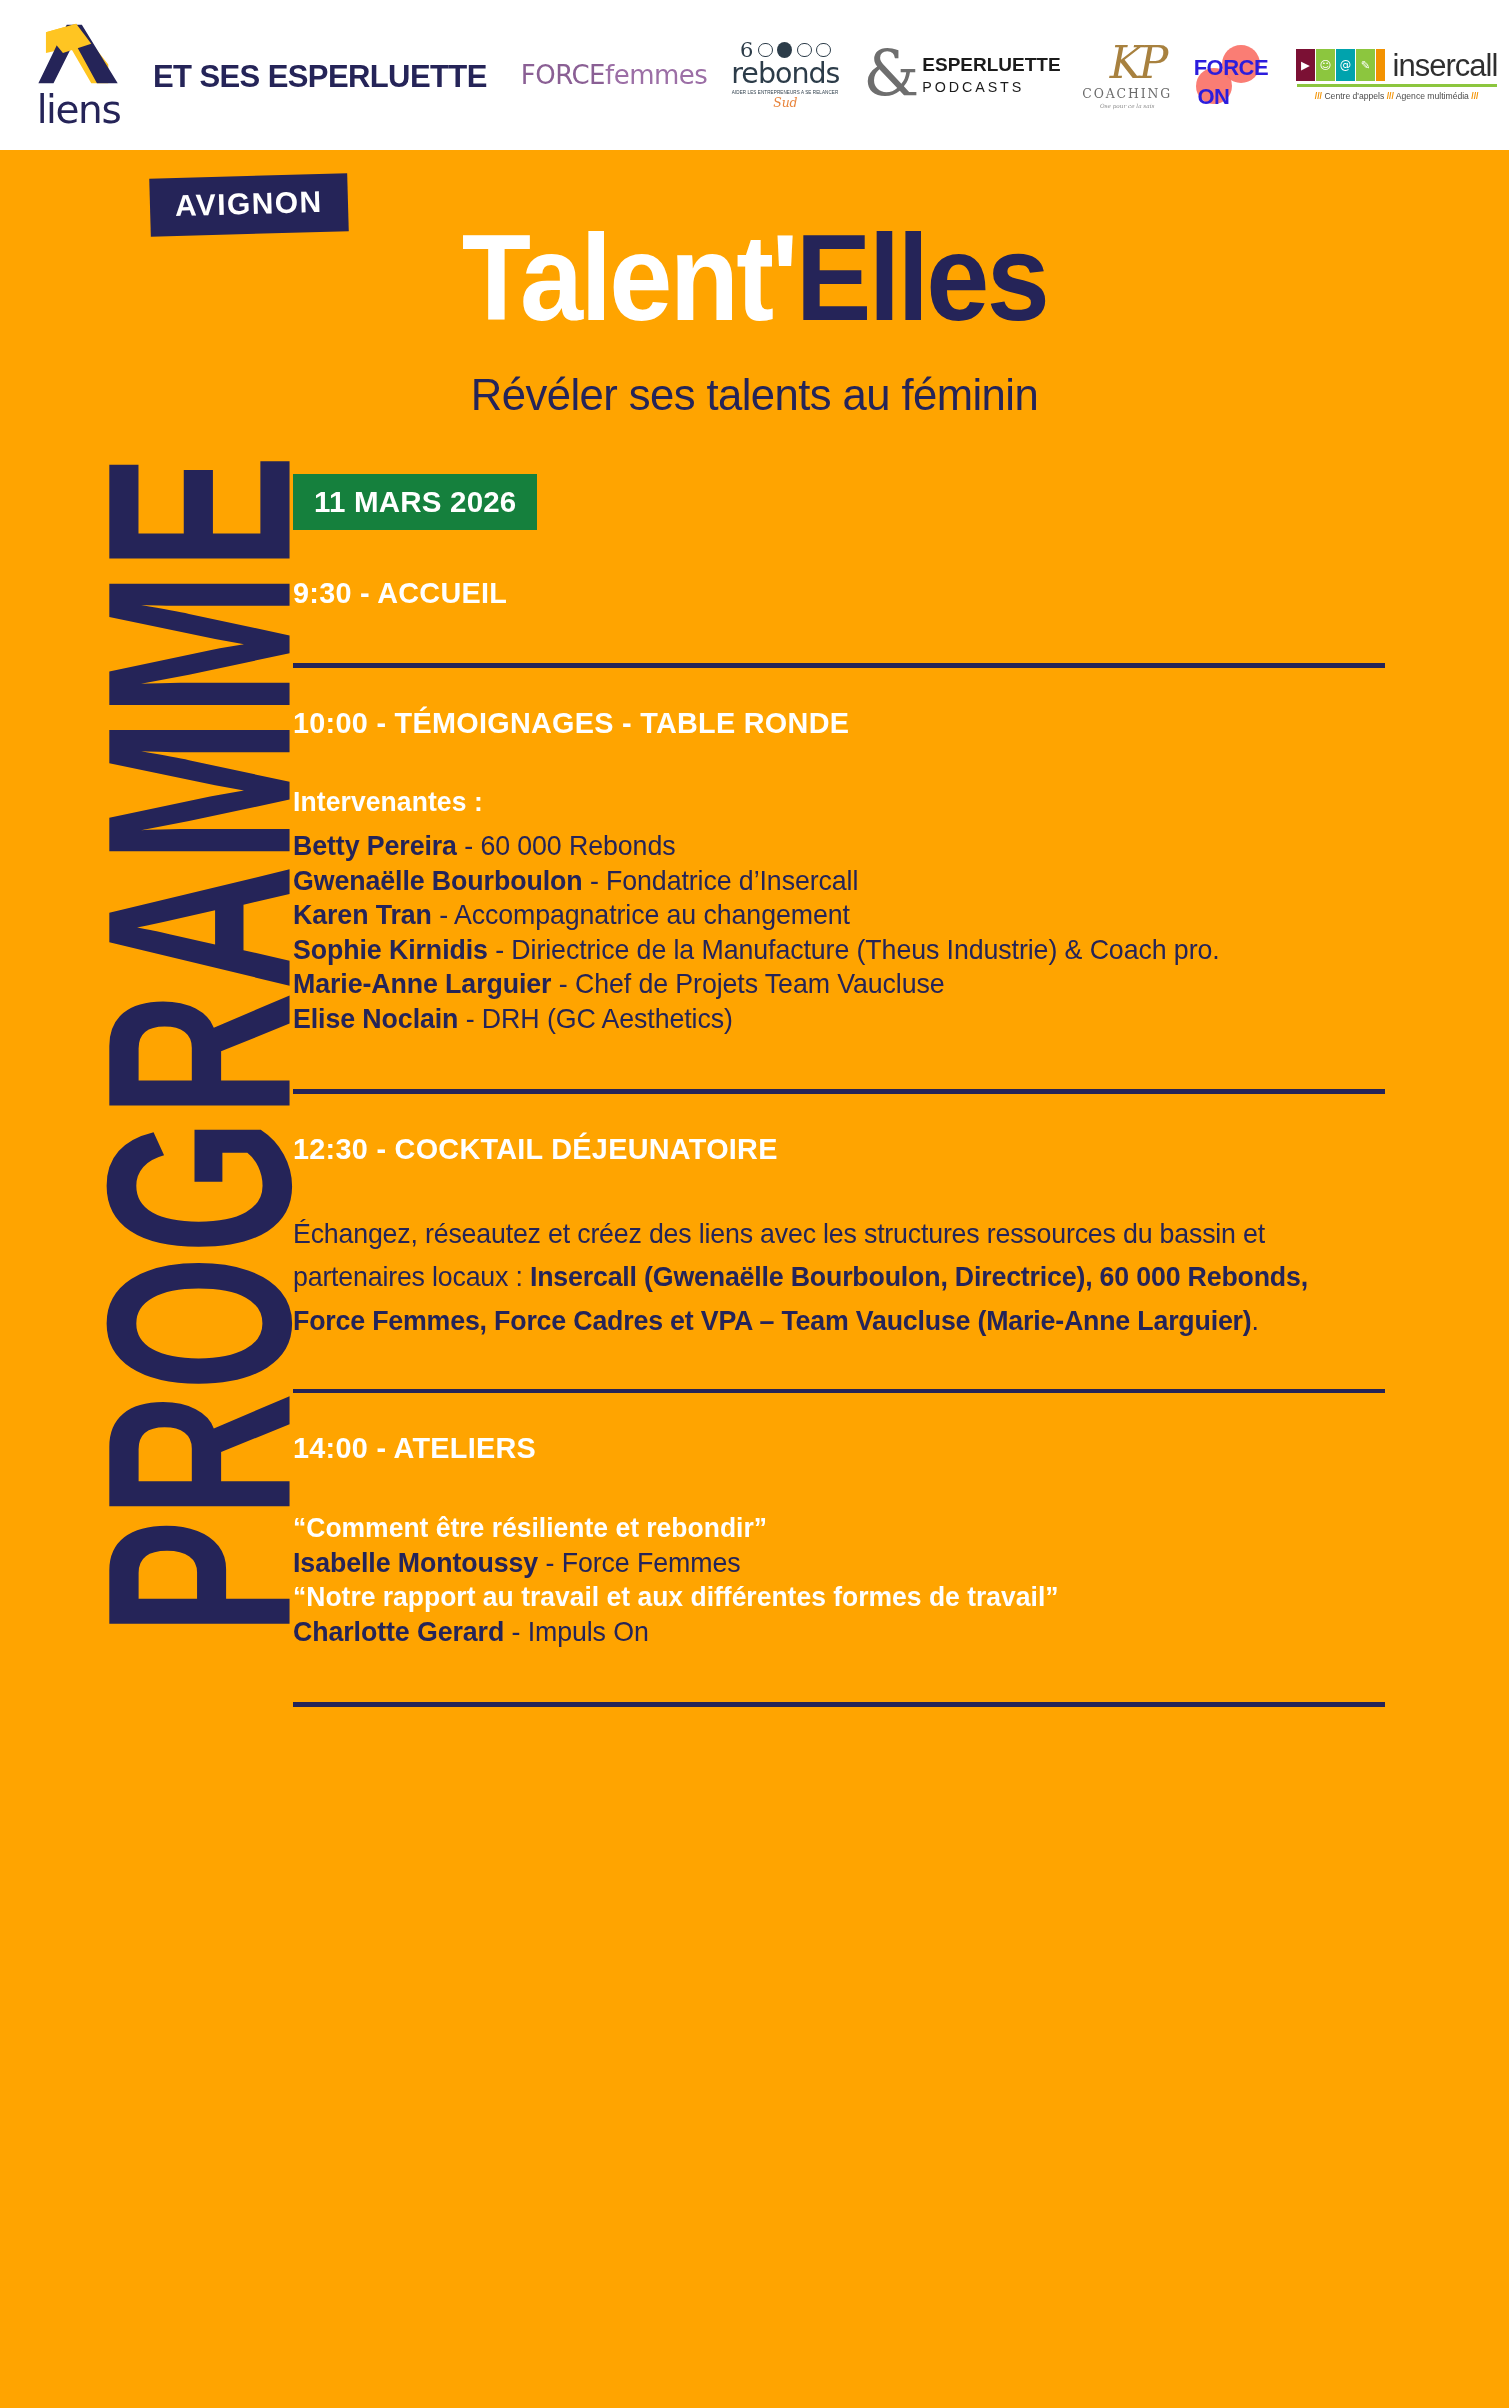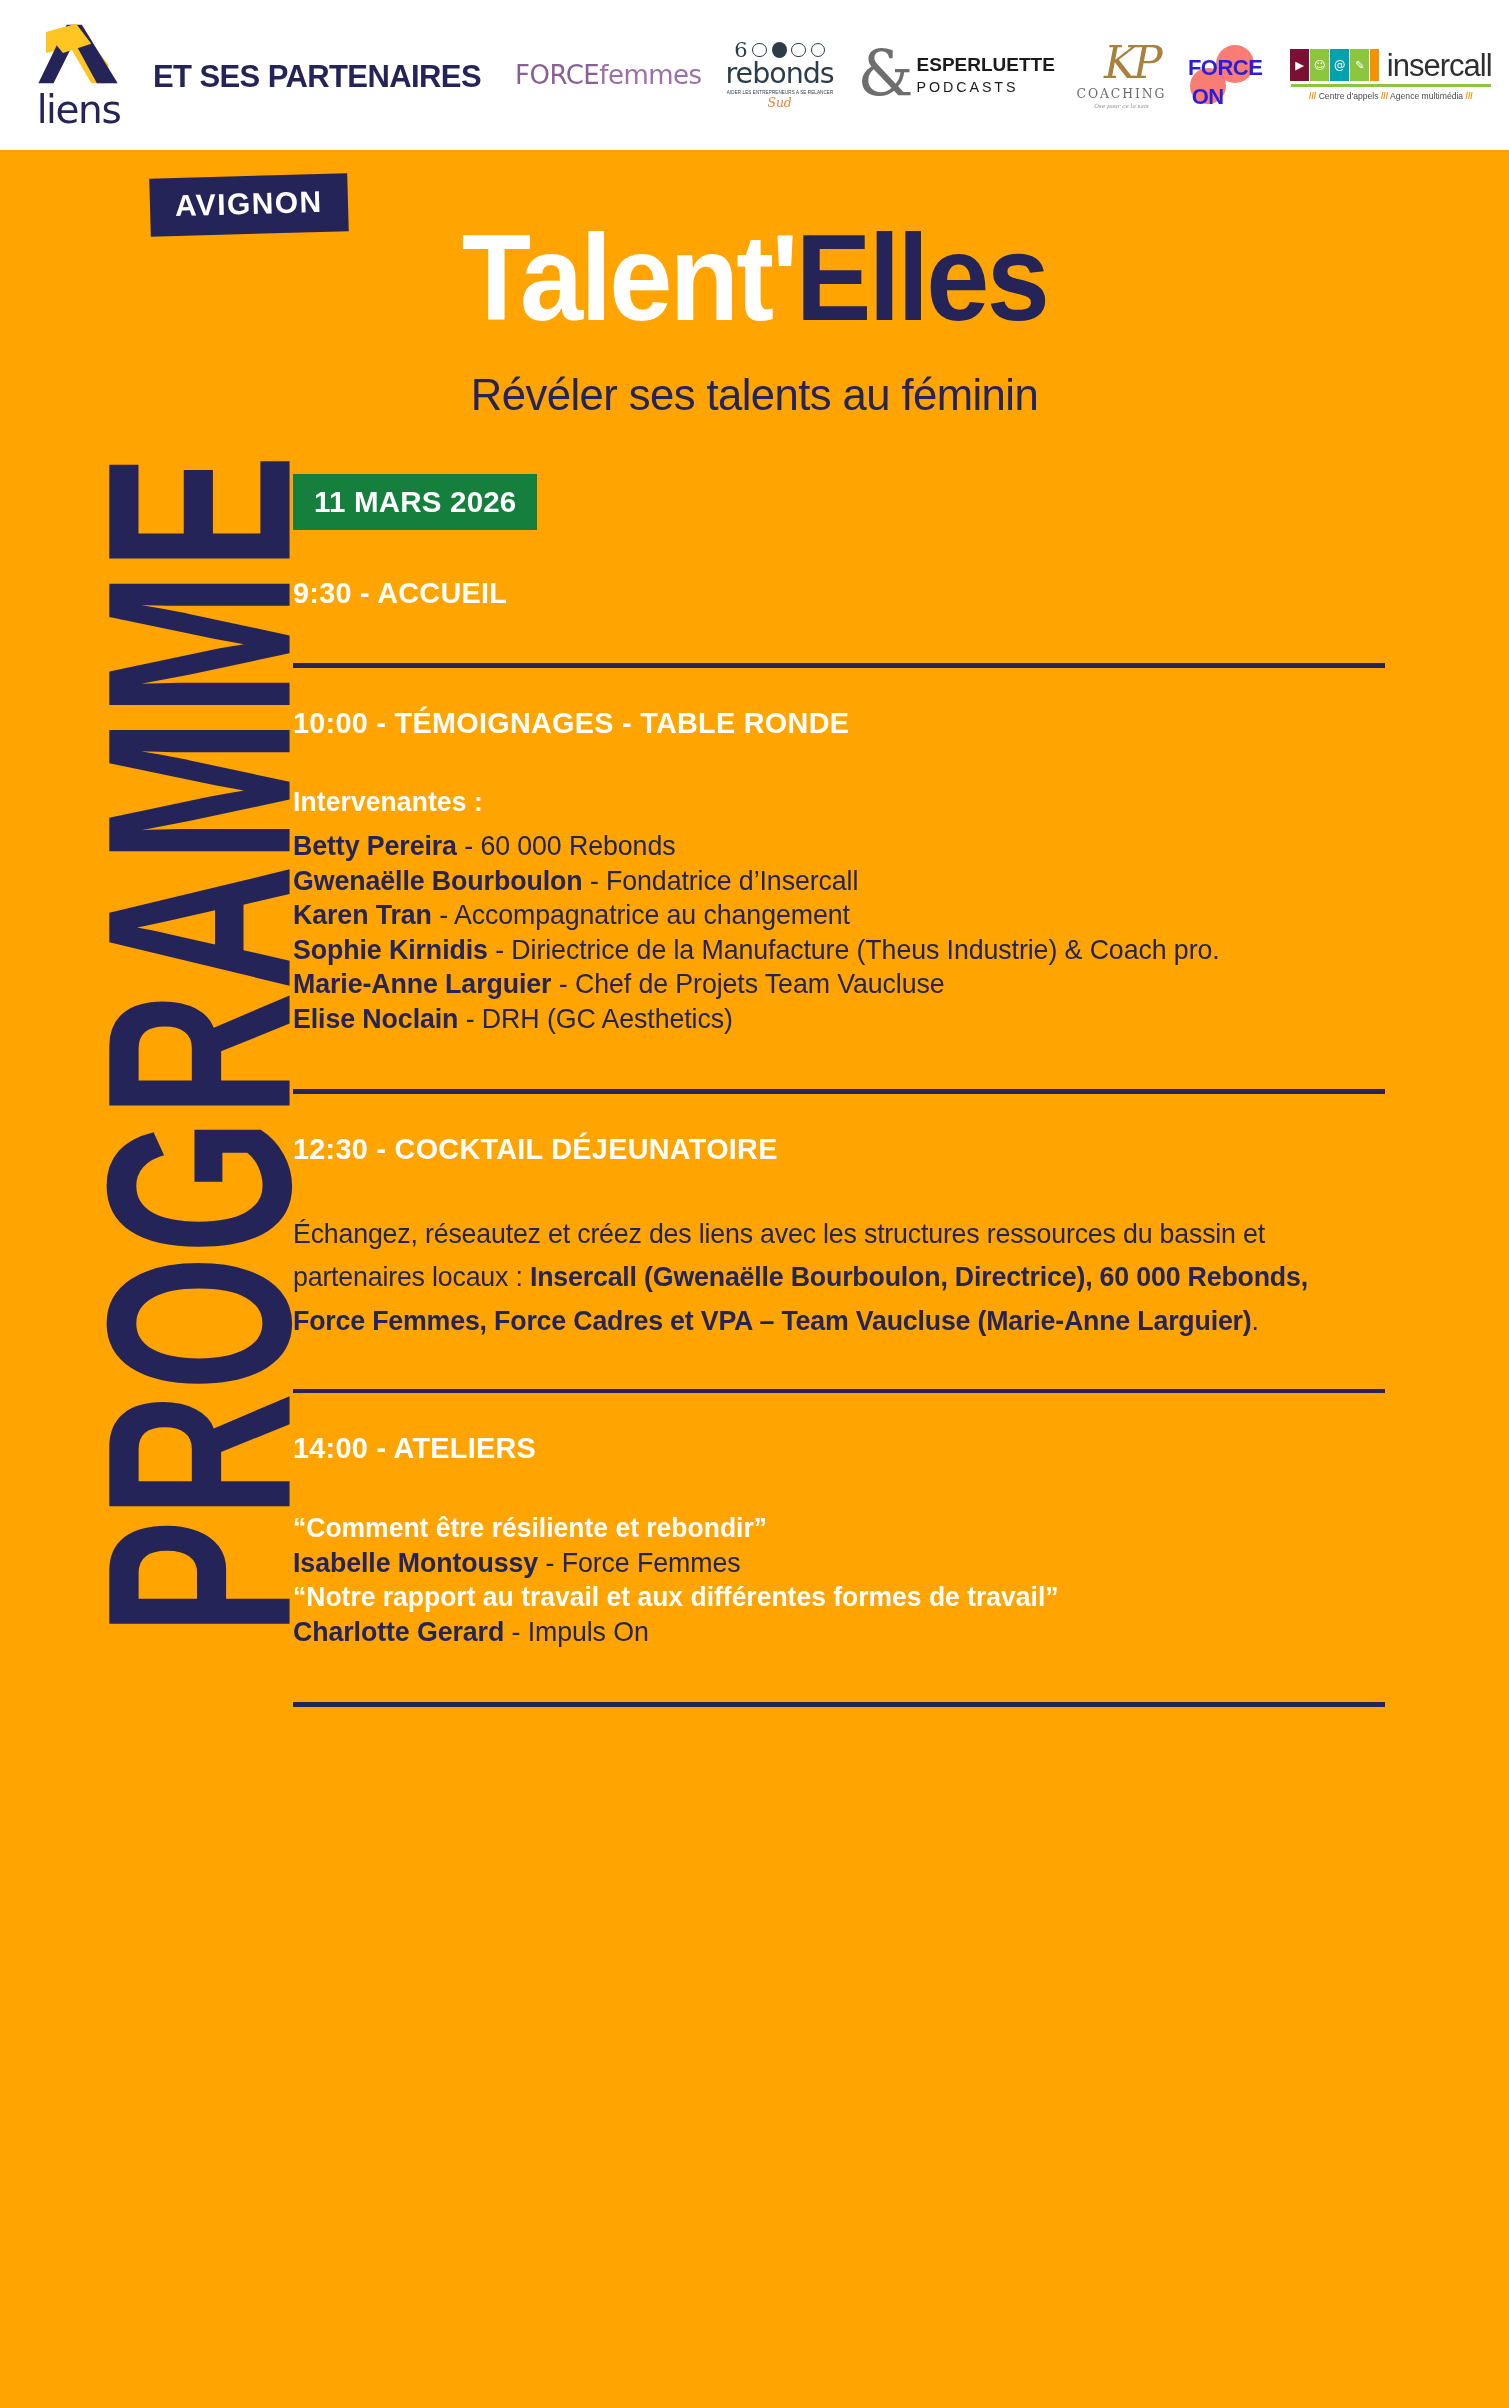--- a/index.html
+++ b/index.html
@@ -387,21 +387,21 @@
       <div class="apec-mark">
         <svg width="82" height="68" viewBox="0 0 86 72">
           <polygon points="8,12 40,3 74,46 74,66 56,66 34,28 8,34" fill="#FFC522"></polygon>
           <polygon points="30,4 46,4 84,66 62,66 38,22 16,66 0,66" fill="#252458"></polygon>
           <polygon points="8,12 40,3 56,24 26,34" fill="#FFC522"></polygon>
         </svg>
       </div>
       <div class="apec-word">liens</div>
     </div>
 
-    <div class="partners-label">ET SES PARTENAIRES</div>
+    <div class="partners-label">ET SES ESPERLUETTE</div>
 
     <div class="logo-row">
 
       <div class="logo">
         <div class="lg-forcefemmes"><span class="ff-a">FORCE</span><span class="ff-b">femmes</span></div>
       </div>
 
       <div class="logo lg-rebonds">
         <div class="reb-top">
           <span>6</span>

